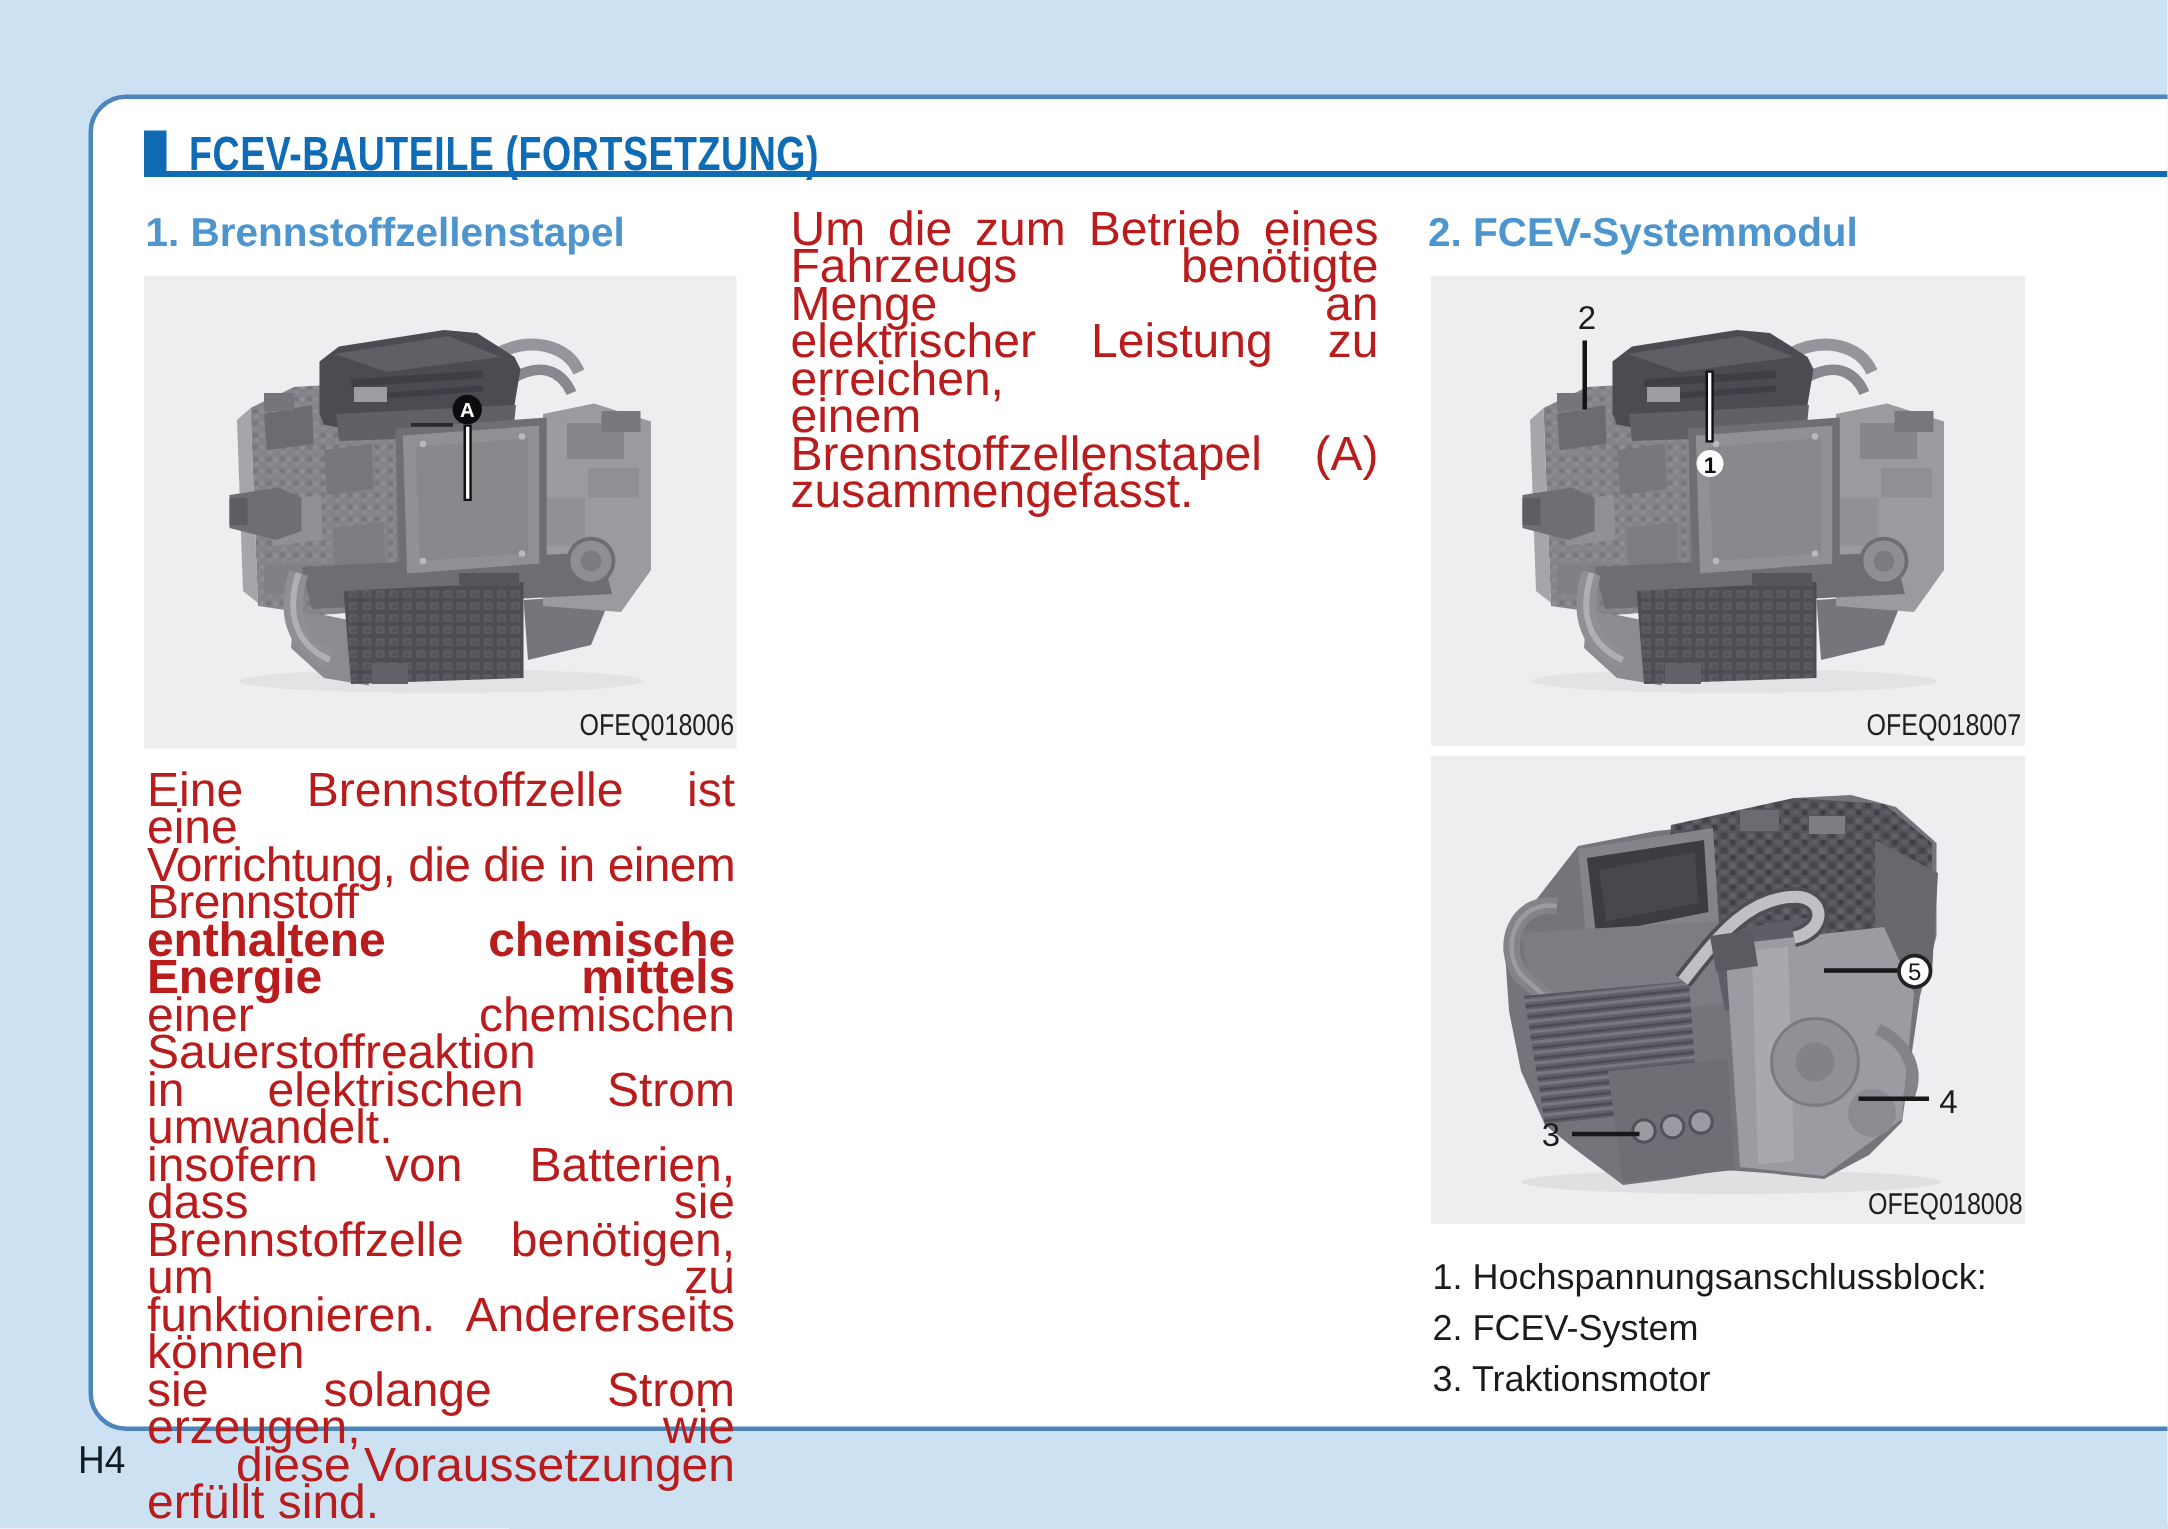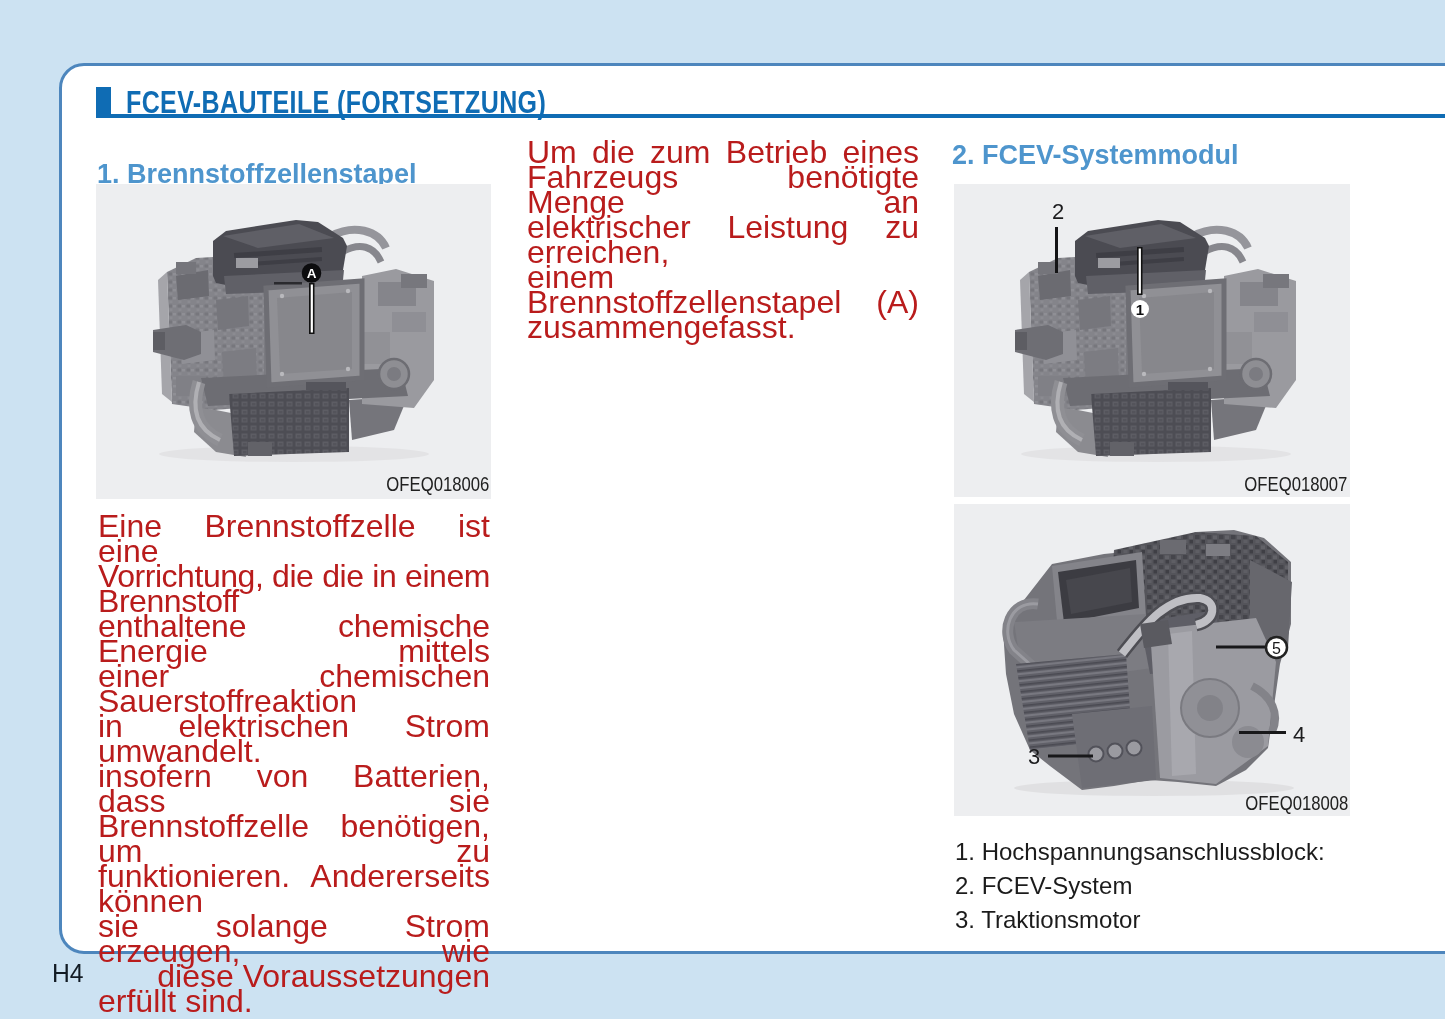--- a/index.html
+++ b/index.html
@@ -127,21 +127,21 @@
   <rect x="252" y="40" width="24" height="12" fill="#7d7d83"></rect>
   <path d="M186,120 L214,116 L218,140 L190,144 Z" fill="#5a5a60"></path>
 </symbol>
 </defs>
 </svg>
 
 <div class="hsq"></div>
 <div class="htitle">FCEV-BAUTEILE (FORTSETZUNG)</div>
 <div class="hline"></div>
 
-<div class="colhead" style="left:97px;top:142px;margin-top:19px;">1. Brennstoffzellenstapel</div>
+<div class="colhead" style="left:97px;top:142px;">1. Brennstoffzellenstapel</div>
 <div class="colhead" style="left:952px;top:142px;">2. FCEV-Systemmodul</div>
 
 <div class="gbox" id="g1" style="left:96px;top:184px;width:395px;height:315px;">
 <svg width="395" height="315" viewBox="0 0 395 315">
   <use href="#engA"></use>
   <rect x="178" y="98" width="28" height="2.5" fill="#2a2a2e"></rect>
   <rect x="213" y="99" width="5.5" height="51" fill="#111"></rect>
   <rect x="214.7" y="100.5" width="2.2" height="48" fill="#fff"></rect>
   <circle cx="215.5" cy="89" r="9.8" fill="#0c0c0e"></circle>
   <text x="215.5" y="94" font-family="Liberation Sans, sans-serif" font-size="13.5" font-weight="700" fill="#ffffff" text-anchor="middle">A</text>
@@ -171,21 +171,21 @@
   <rect x="285" y="227" width="47" height="3" fill="#18181a"></rect>
   <text x="345" y="238" font-family="Liberation Sans, sans-serif" font-size="22" fill="#1c1c1e" text-anchor="middle">4</text>
   <rect x="94" y="250.5" width="45" height="3" fill="#18181a"></rect>
   <text x="80" y="260" font-family="Liberation Sans, sans-serif" font-size="22" fill="#1c1c1e" text-anchor="middle">3</text>
 </svg></div>
 <div class="cap" style="right:97px;top:793px;">OFEQ018008</div>
 
 <div class="body" style="left:98px;top:514px;width:392px;">
 <div>Eine Brennstoffzelle ist eine</div>
 <div style="letter-spacing:-0.45px;word-spacing:-2.4px;">Vorrichtung, die die in einem Brennstoff</div>
-<div style="letter-spacing:-0.1px;word-spacing:-1.2px;">enthaltene chemische Energie mittels</div>
+<div style="letter-spacing:-0.1px;word-spacing:-1.2px;font-weight:bold;">enthaltene chemische Energie mittels</div>
 <div>einer chemischen Sauerstoffreaktion</div>
 <div>in elektrischen Strom umwandelt.</div>
 <div>insofern von Batterien, dass sie</div>
 <div>Brennstoffzelle benötigen, um zu</div>
 <div>funktionieren. Andererseits können</div>
 <div>sie solange Strom erzeugen, wie</div>
 <div class="last">diese Voraussetzungen erfüllt sind.</div>
 </div>
 
 <div class="body" style="left:527px;top:140px;width:392px;">

